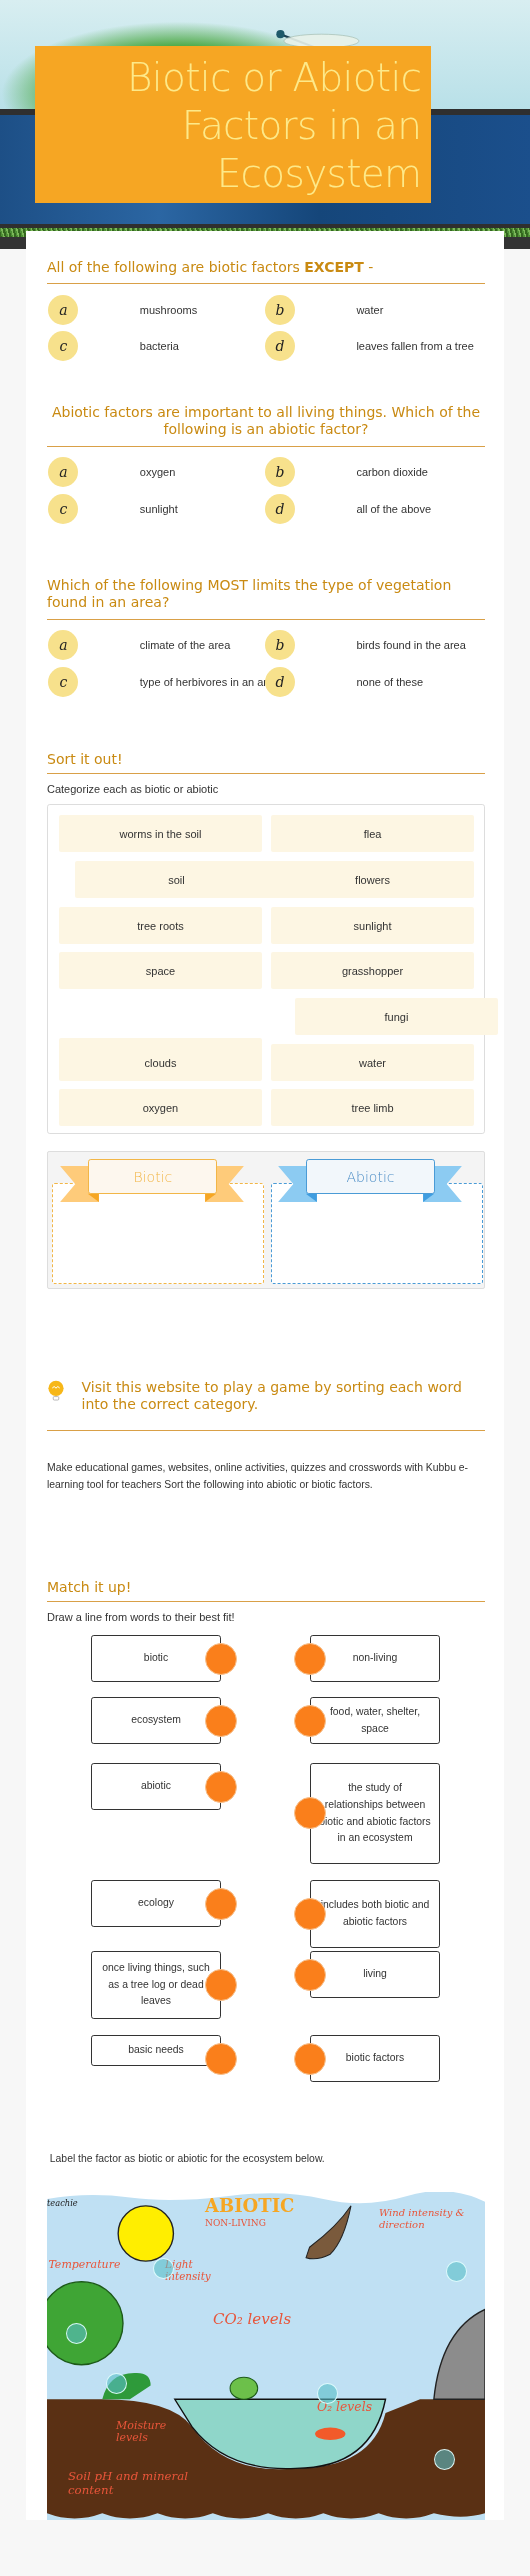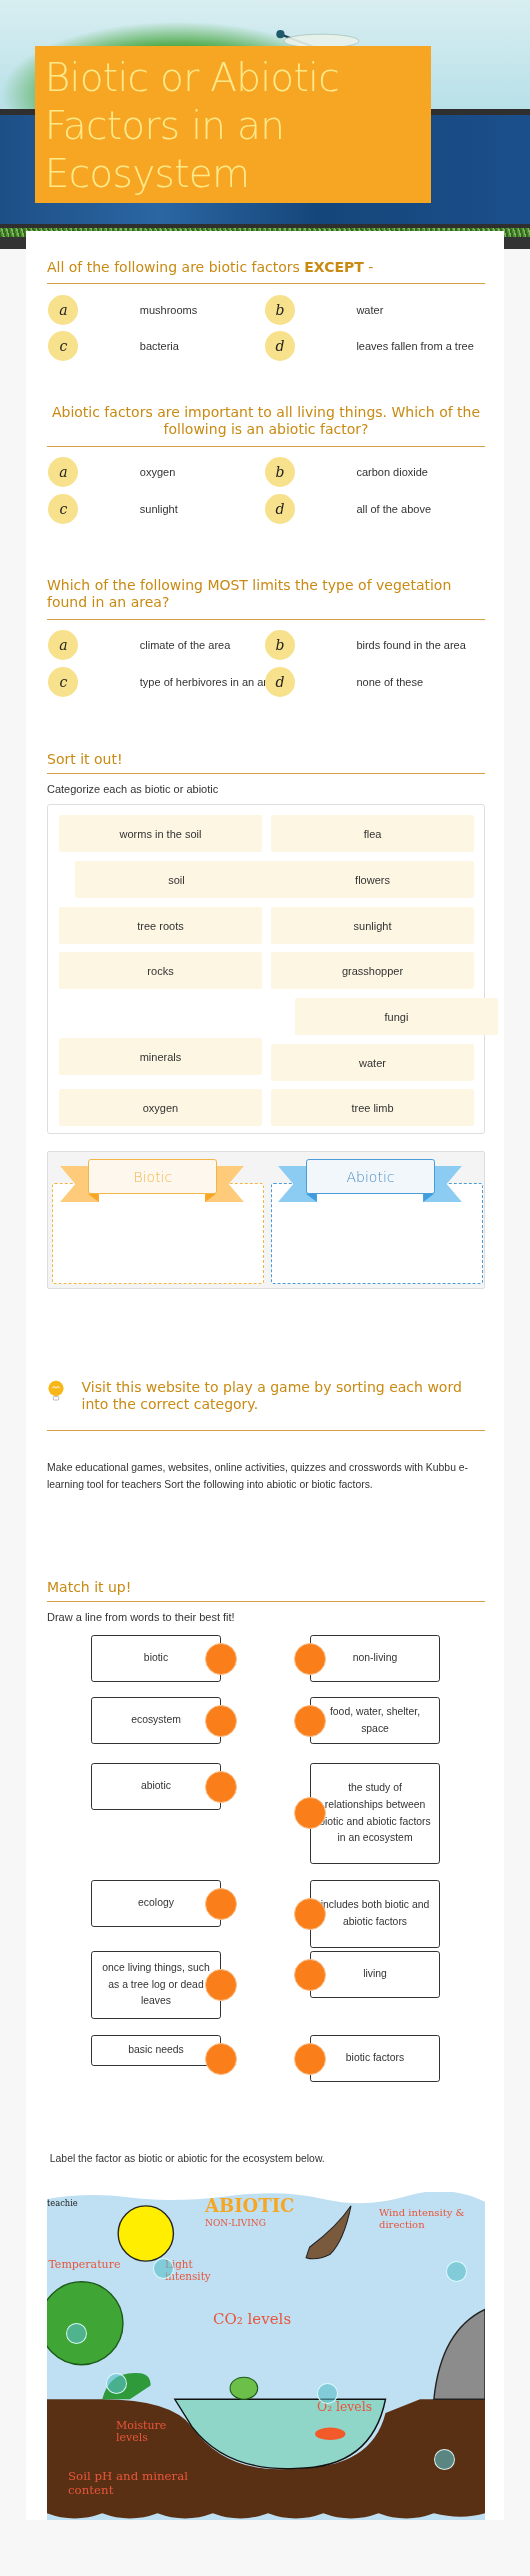--- a/index.html
+++ b/index.html
@@ -14,21 +14,21 @@
     background: radial-gradient(ellipse at 60% 70%, #4fbf2a 0%, #2f9a1d 40%, rgba(47,154,29,0) 70%); }
   .hero .strip { position: absolute; left: 0; top: 109px; width: 531px; height: 124px; background: #2f2f2f; }
   .hero .strip-inner { position: absolute; left: 0; top: 5.5px; width: 531px; height: 109px;
     background: linear-gradient(90deg, #1d4f86 0%, #2b66a3 30%, #15467a 60%, #1b4f8c 100%); }
   .hero .grass-top { position: absolute; left: 0; top: 228px; width: 531px; height: 21px;
     background: repeating-linear-gradient(75deg,#4d8f35 0 1.4px,#7cb85a 1.4px 2.8px,#34661f 2.8px 4.8px); }
   .hero .dark-band { position: absolute; left: 0; top: 237px; width: 531px; height: 11.8px; background: #333; }
   .dragonfly { position: absolute; left: 266px; top: 26px; width: 104px; height: 41px; }
 
   .title-box { position: absolute; left: 35px; top: 46px; width: 396px; height: 157px; background: #f6a623; padding: 8.3px 9.7px; }
-  .title-box h1 { font-family: "DejaVu Sans", sans-serif; font-weight: 300; font-size: 39px; line-height: 48px; color: #fde989; letter-spacing: -0.7px; }
+  .title-box h1 { font-family: "DejaVu Sans", sans-serif; font-weight: 300; font-size: 39px; line-height: 48px; color: #fde989; letter-spacing: -0.7px; text-align: right; }
 
   
   .card { position: absolute; left: 26px; top: 231px; width: 478px; height: 2345px; background: #fff; }
   .section { position: absolute; left: 21px; width: 438px; }
   .q-title { font-family: "DejaVu Sans", sans-serif; font-size: 14px; line-height: 17.3px; color: #c98a12; font-weight: normal; }
   .q-title b { font-weight: bold; }
   .divider { height: 0.7px; background: #d9a047; margin-top: 7px; }
   .options { position: relative; margin-top: 8.3px; height: 76px; }
   .opt { position: absolute; display: flex; align-items: center; height: 30px; cursor: pointer; }
   .opt .bubble { width: 30px; height: 30px; border-radius: 50%; background: #f7e18c; display: flex; align-items: center; justify-content: center;
@@ -52,21 +52,21 @@
   .tip-text { font-family: "DejaVu Sans", sans-serif; font-size: 14px; line-height: 17.3px; color: #c98a12; }
   .para { font-size: 10.4px; line-height: 17.3px; color: #333; }
 
   
   .m-box { position: absolute; border: 0.7px solid #333; border-radius: 2.8px; background: #fff; display: flex; align-items: center; justify-content: center; text-align: center; font-size: 10.4px; line-height: 16.6px; color: #333; padding: 0 7px; }
   .dot { position: absolute; width: 32px; height: 32px; border-radius: 50%; background: #fa7f1b; border: 1.4px solid #f7c08c; cursor: pointer; }
 
   
   .eco { position: absolute; left: 0; top: 0; width: 438px; height: 333px; overflow: hidden; background: #bfe0f3; }
   .hot { position: absolute; width: 21px; height: 21px; border-radius: 50%; background: rgba(90,190,200,0.6); border: 1.4px solid rgba(230,255,255,0.9); cursor: pointer; }
-  .eco-lbl { position: absolute; font-family: "DejaVu Serif", serif; color: #e8553a; }
+  .eco-lbl { position: absolute; font-family: "DejaVu Serif", serif; font-style: italic; color: #e8553a; }
   .footer-band { position: absolute; left: 0; top: 2520px; width: 531px; height: 56px; background: #f7f7f7; }
 </style>
 </head>
 <body>
 
 <div class="hero">
   <div class="sky"></div>
   <div class="leaf"></div>
   <svg class="dragonfly" viewBox="0 0 150 60">
     <line x1="20" y1="12" x2="140" y2="58" stroke="#1b3f4f" stroke-width="3"></line>
@@ -162,24 +162,25 @@
     <div class="sort-title">Sort it out!</div>
     <div class="divider" style="margin-top:5.5px;"></div>
     <div class="instr" style="margin-top:9.7px;">Categorize each as biotic or abiotic</div>
     <div class="bank">
       <div class="chip" style="left:11px;top:10.4px;">worms in the soil</div>
       <div class="chip" style="left:223px;top:10.4px;">flea</div>
       <div class="chip" style="left:11px;top:56px;margin-left:16px;">soil</div>
       <div class="chip" style="left:223px;top:56px;">flowers</div>
       <div class="chip" style="left:11px;top:102px;">tree roots</div>
       <div class="chip" style="left:223px;top:102px;">sunlight</div>
-      <div class="chip" style="left:11px;top:147px;">rocks</div>
+      <div class="chip" style="left:11px;top:147px;">space</div>
       <div class="chip" style="left:223px;top:147px;">grasshopper</div>
       <div class="chip" style="left:11px;top:193px;margin-top:40px;">minerals</div>
       <div class="chip" style="left:223px;top:193px;margin-left:24px;">fungi</div>
+      <div class="chip" style="left:11px;top:239px;">clouds</div>
       <div class="chip" style="left:223px;top:239px;">water</div>
       <div class="chip" style="left:11px;top:284px;">oxygen</div>
       <div class="chip" style="left:223px;top:284px;">tree limb</div>
     </div>
 
     <div class="bins">
       <div class="bin biotic"></div>
       <div class="bin abiotic"></div>
 
       <div class="ribbon" style="left:12.4px;">

